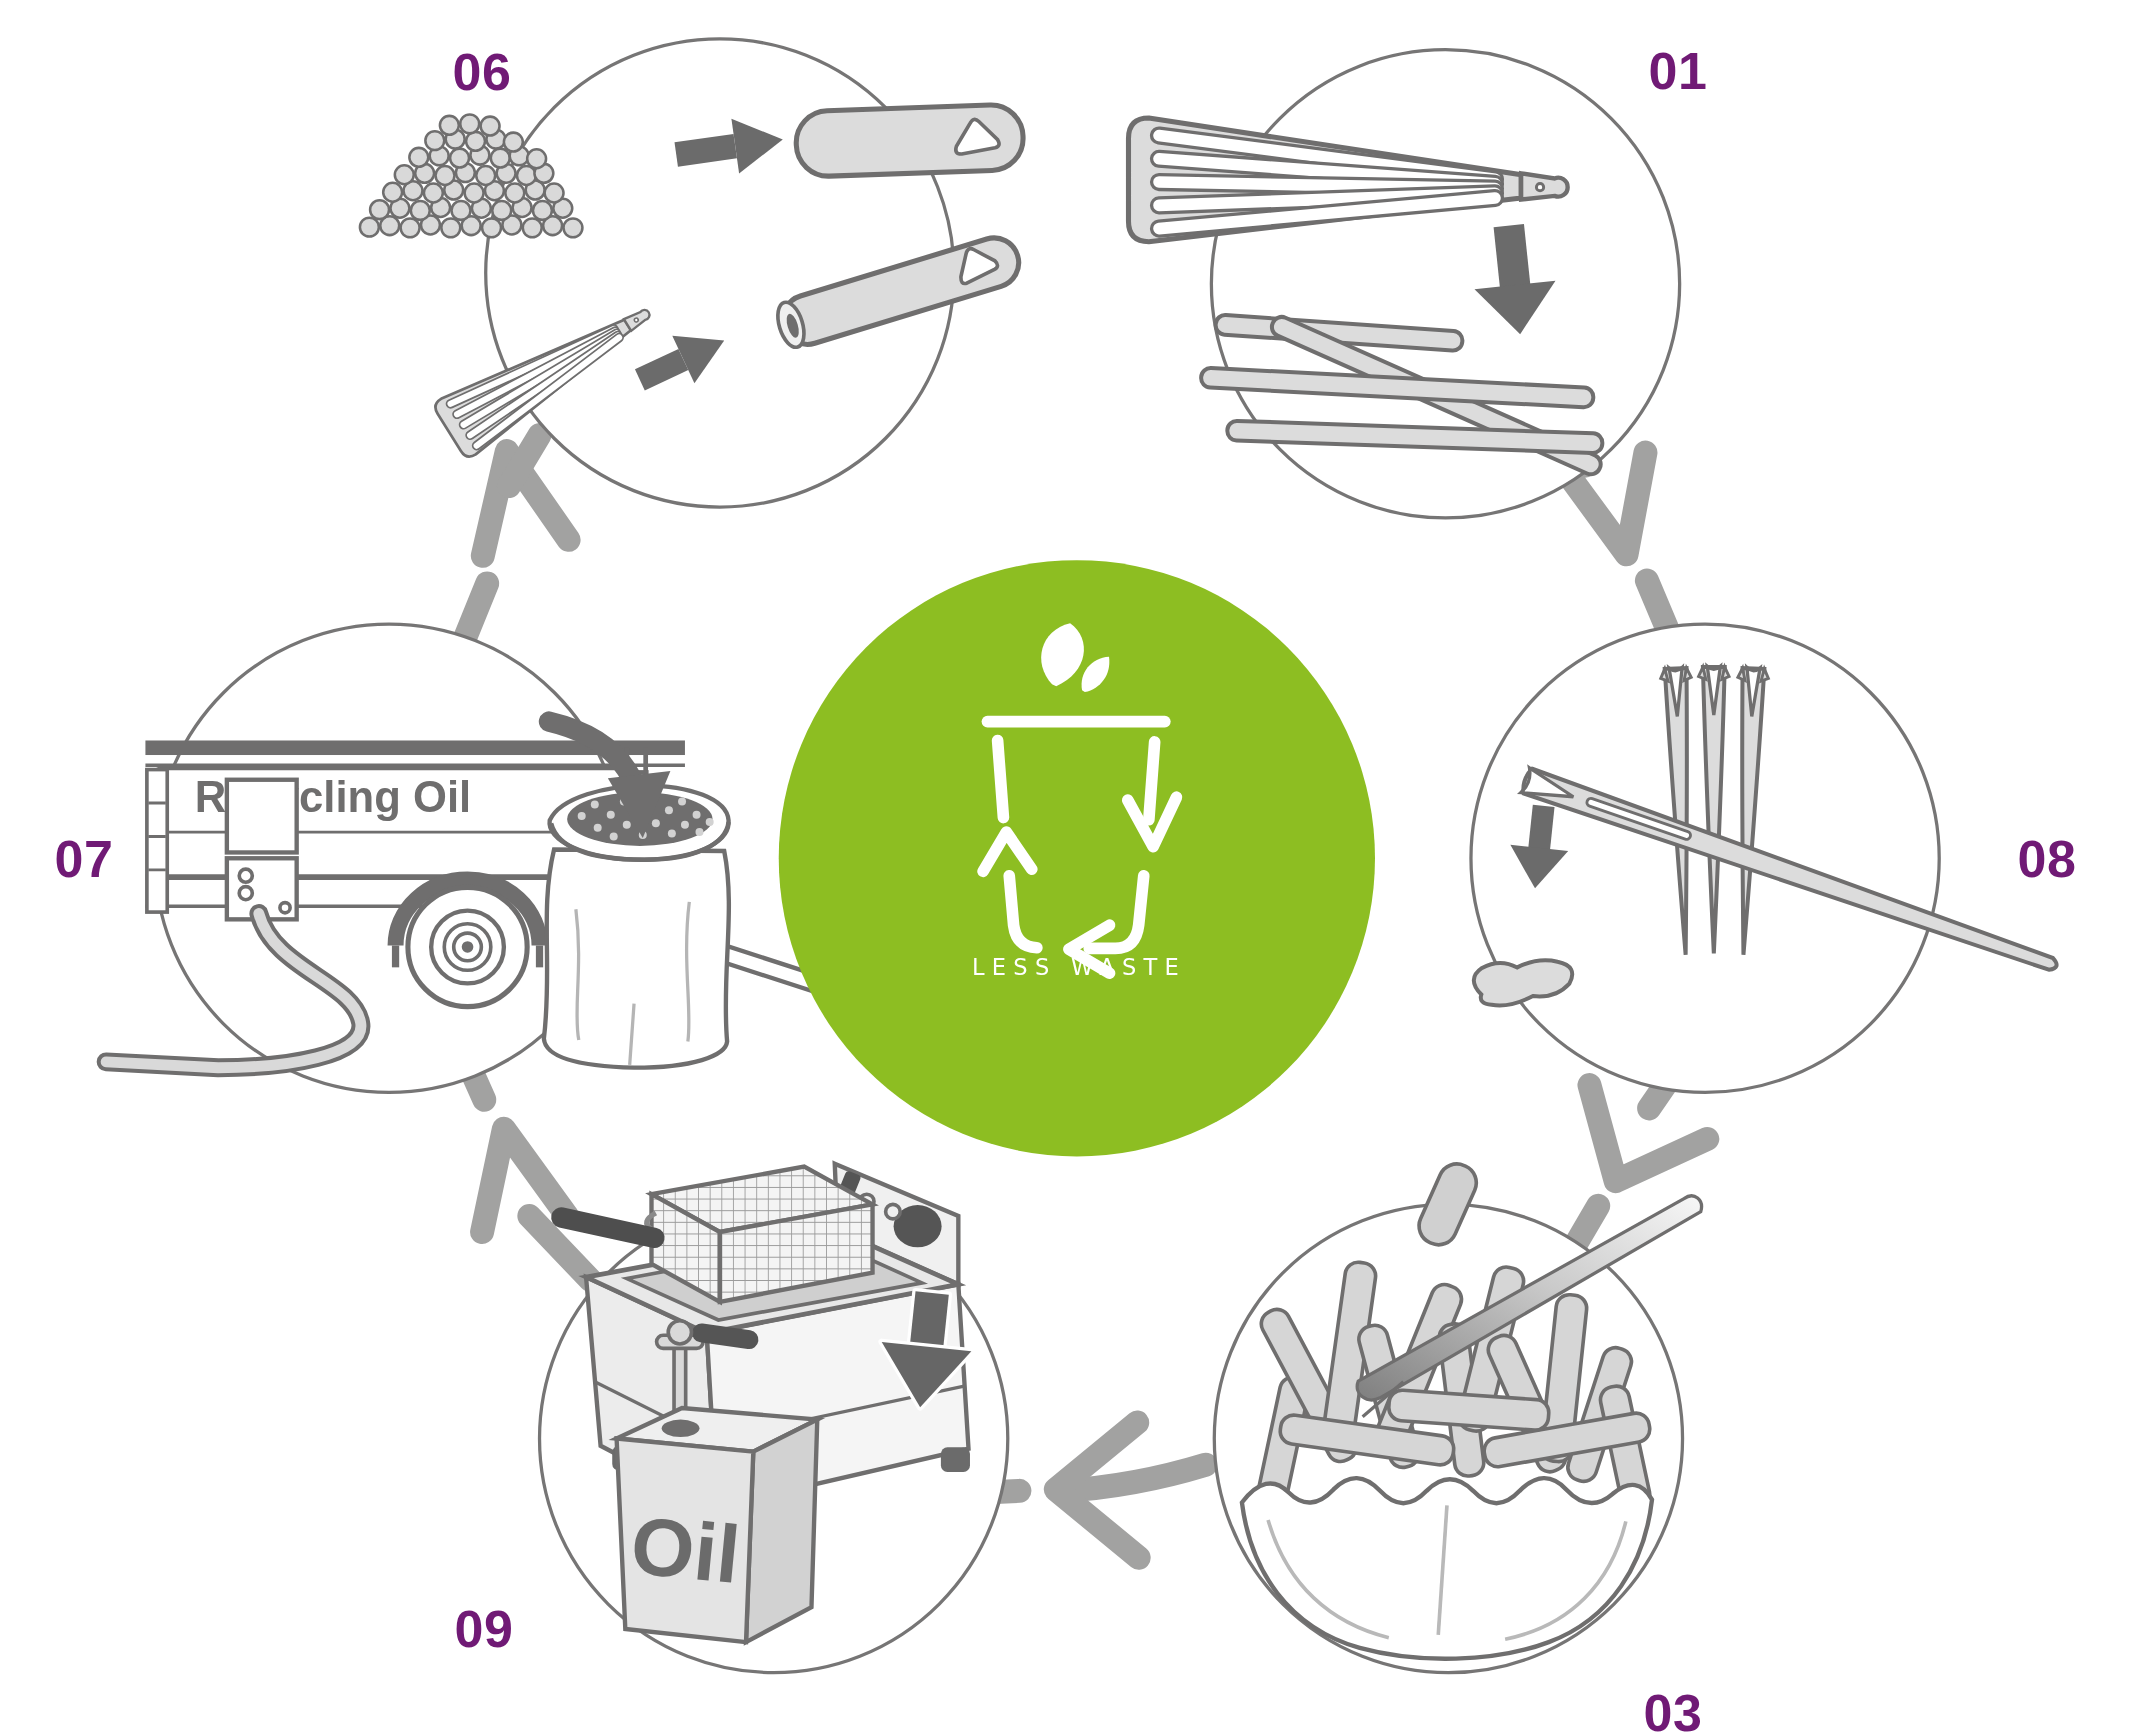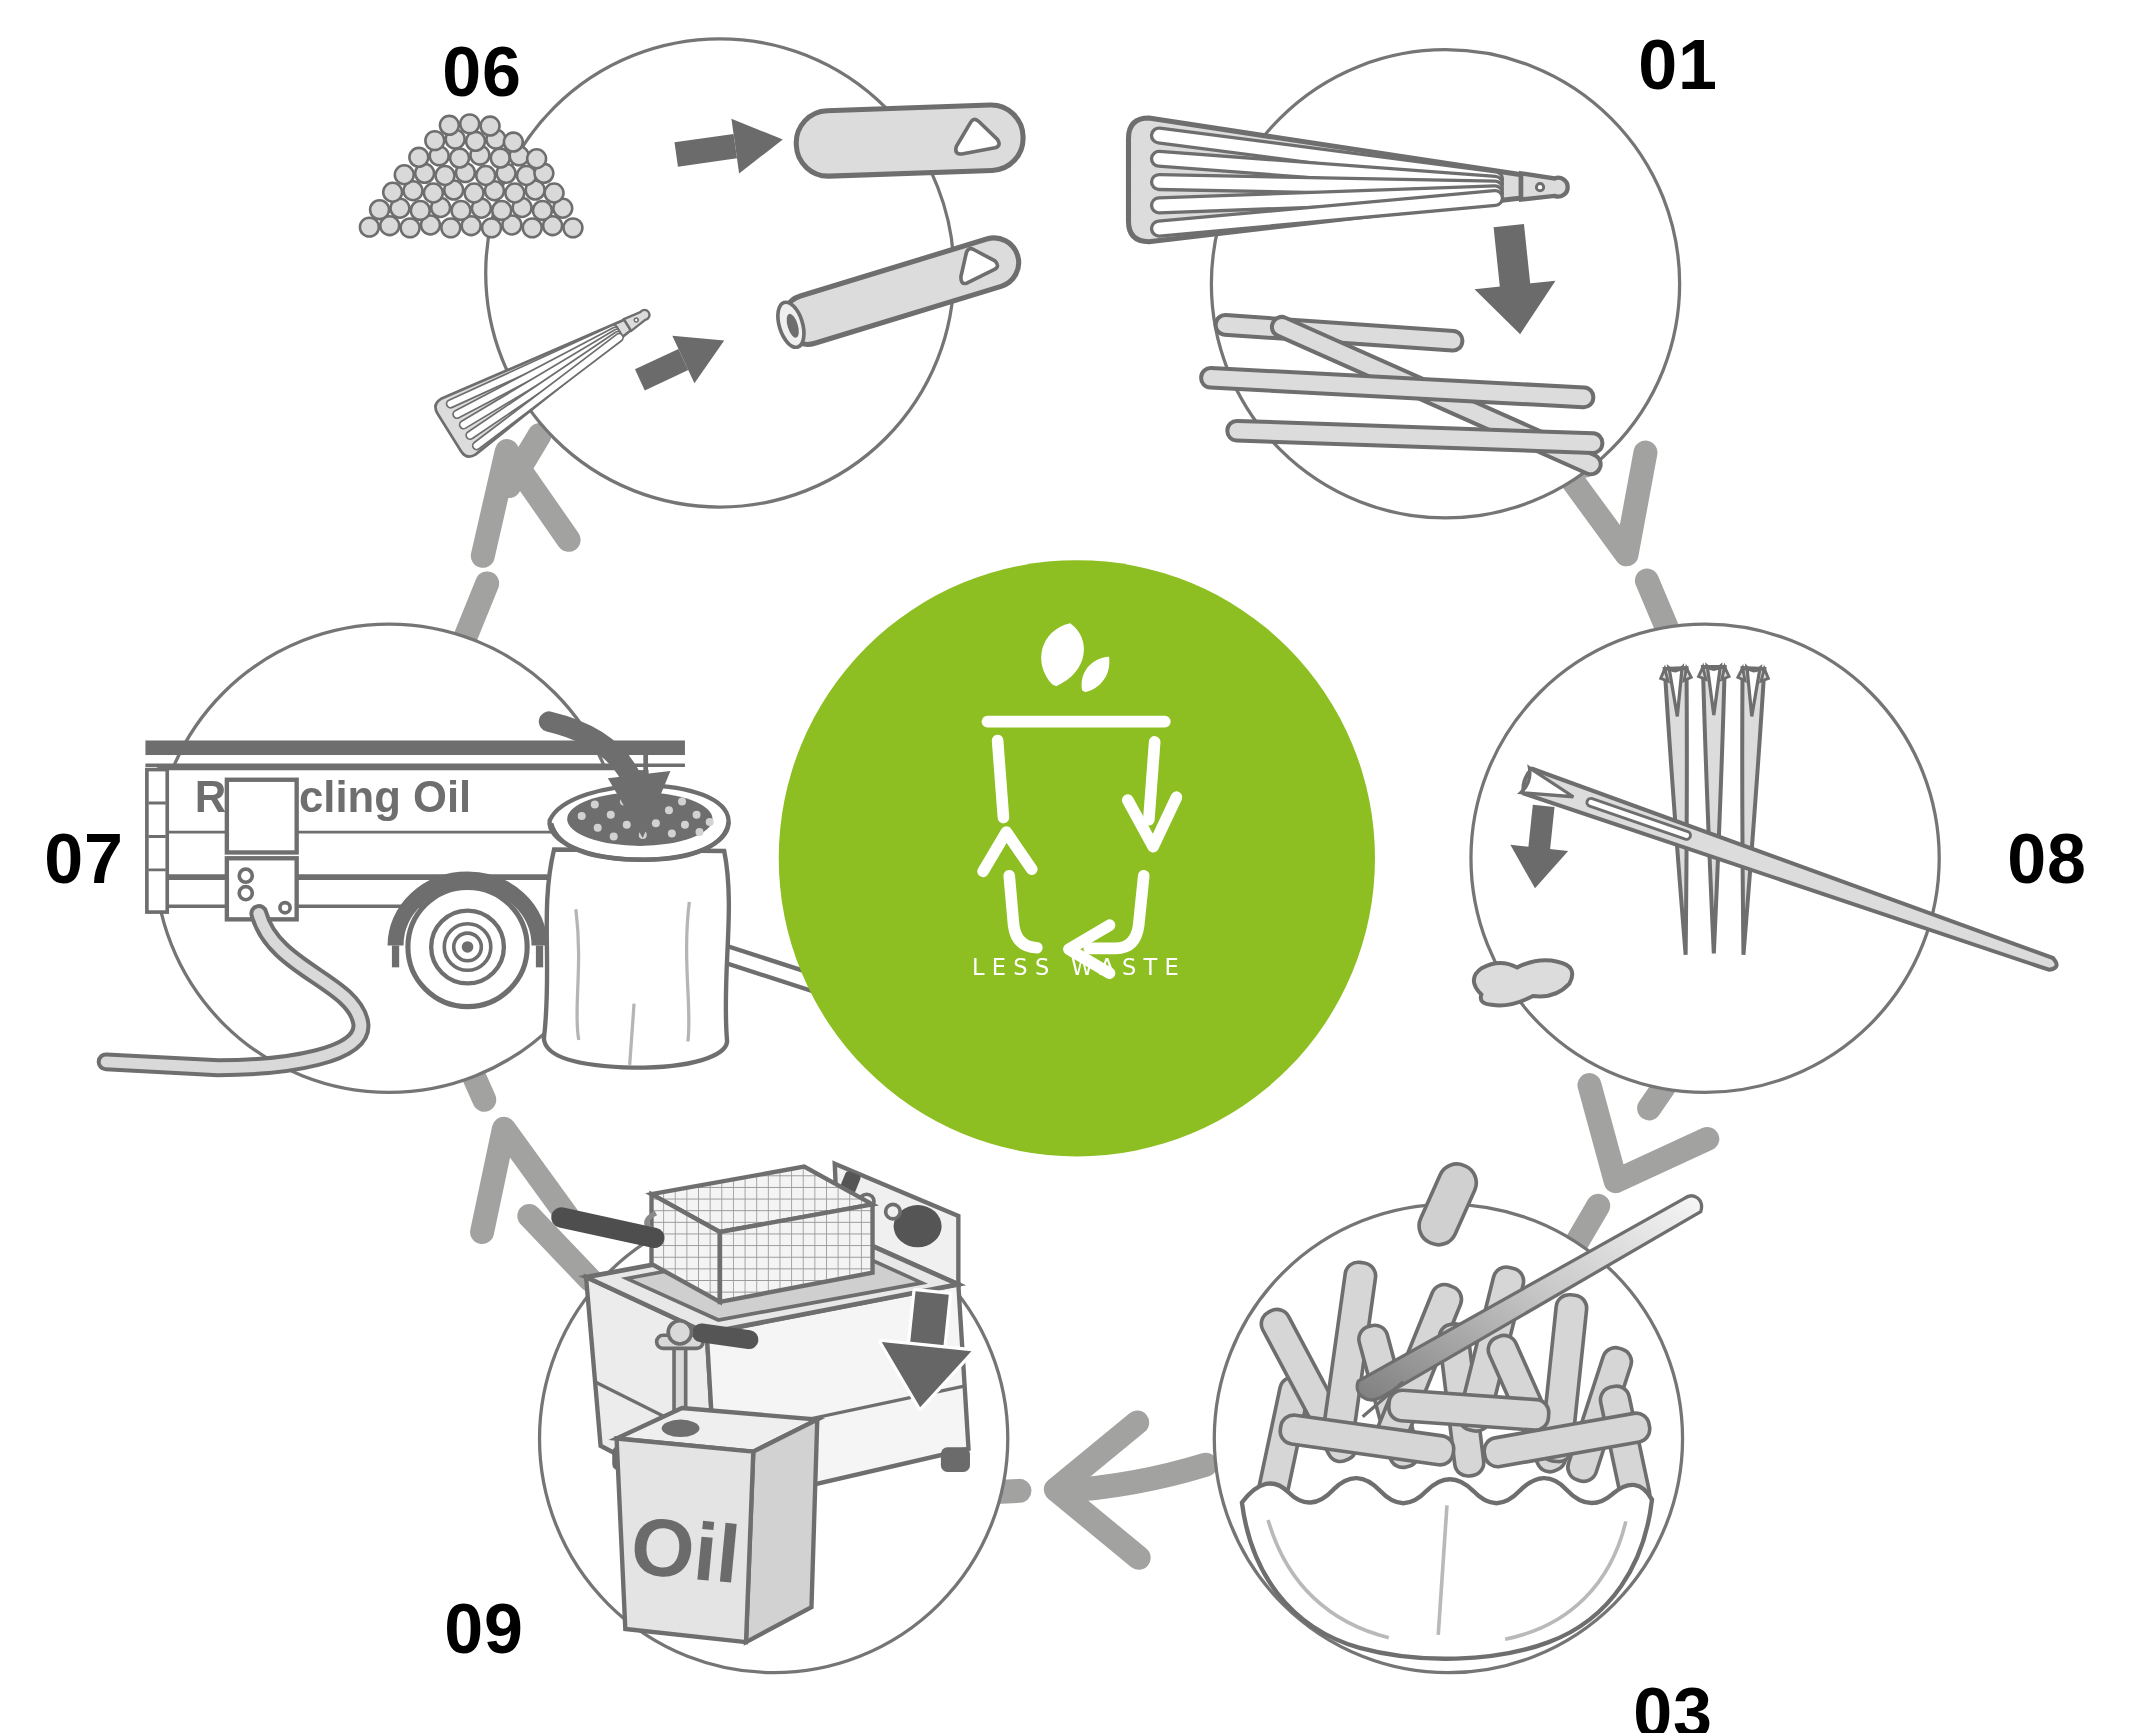--- a/index.html
+++ b/index.html
@@ -1,20 +1,20 @@
 <!DOCTYPE html>
 <html style="font-size:11.6px"><head>
 <meta charset="utf-8">
 <style>
   html,body{margin:0;padding:0;background:#fff;}
   .canvas{position:relative;width:2129px;height:1734px;background:#fff;overflow:hidden;
           font-family:"Liberation Sans",sans-serif;}
   .canvas svg{position:absolute;left:0;top:0;}
   .stepnum{position:absolute;transform:translate(-50%,-50%);font-weight:bold;
-           font-size:70px;color:#000000;letter-spacing:0.7px;line-height:1;}
+           font-size:52px;color:#701a75;letter-spacing:0.7px;line-height:1;}
 </style>
 </head>
 <body>
 
 <div class="canvas">
 
 <svg width="2129" height="1734" viewBox="0 0 2928 2384">
   <defs>
     <linearGradient id="metal" x1="1" y1="0" x2="0" y2="1">
       <stop offset="0" stop-color="#f7f7f7"></stop>
@@ -400,21 +400,21 @@
       <path d="M 58 252 L 64 320 Q 68 350 96 351"></path>
       <g fill="#fff" stroke="none" transform="rotate(6 150 -40)">
         <path d="M 120 -8 C 90 -34 96 -80 136 -94 C 168 -76 168 -30 126 -6 Z"></path>
         <path d="M 162 -4 C 155 -28 170 -50 194 -54 C 200 -30 187 -9 166 -2 Z"></path>
       </g>
     </g>
     <text x="1484" y="1340" text-anchor="middle" font-family="DejaVu Sans, sans-serif" font-size="31" font-weight="500" letter-spacing="10" fill="#ffffff">LESS WASTE</text>
   </g>
 </svg>
 
-<div class="stepnum" style="left:1678px;top:65px;">01</div>
+<div class="stepnum" style="left:1678px;top:71px;">01</div>
 <div class="stepnum" style="left:2047px;top:859px;">08</div>
 <div class="stepnum" style="left:1673px;top:1713px;">03</div>
 <div class="stepnum" style="left:484px;top:1629px;">09</div>
 <div class="stepnum" style="left:84px;top:859px;">07</div>
 <div class="stepnum" style="left:482px;top:72px;">06</div>
 
 </div>
 
 
 </body></html>

